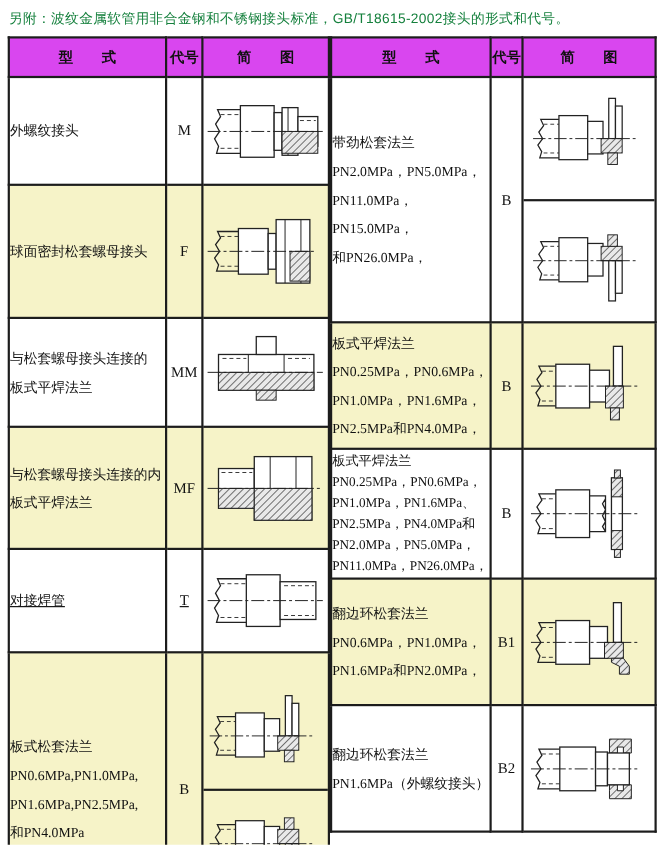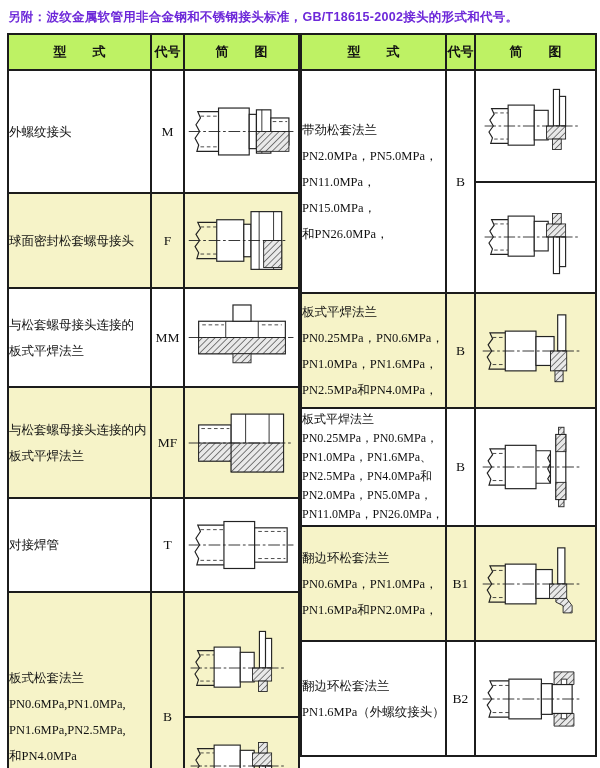--- a/index.html
+++ b/index.html
@@ -1,22 +1,22 @@
 <!DOCTYPE html>
 <html><head>
 <meta charset="utf-8">
 <style>
   html,body{margin:0;padding:0;background:#ffffff;}
   body{width:600px;height:768px;overflow:hidden;font-family:"Liberation Sans",sans-serif;}
   .page{padding:6px 7px 0 7px;}
-  .title{font-size:12.5px;font-weight:bold;color:#6d28d9;line-height:18px;margin:2px 0 7px 1px;letter-spacing:.3px;}
+  .title{font-size:12.5px;font-weight:normal;color:#15803d;line-height:18px;margin:2px 0 7px 1px;letter-spacing:.3px;}
   .tables{display:flex;align-items:flex-start;}
   table.ftable{border-collapse:collapse;table-layout:fixed;background:#fff;}
   table.ftable th, table.ftable td{border:2px solid #1c1c1c;padding:0;}
-  table.ftable th{background:#bef264;font-size:13px;font-weight:bold;color:#111;height:34px;
+  table.ftable th{background:#d946ef;font-size:13px;font-weight:bold;color:#111;height:34px;
     font-family:"Liberation Serif",serif;}
   td.type-cell{font-family:"Liberation Serif",serif;font-size:12.5px;color:#111;
     padding:4px 6px 4px 9px;vertical-align:middle;line-height:26px;}
   tr.tight td.type-cell{line-height:19px;font-size:12px;}
   td.code-cell{text-align:center;vertical-align:middle;font-family:"Liberation Serif",serif;
     font-size:13.5px;color:#111;}
   td.diag-cell{vertical-align:middle;padding:0;}
   tr.yl td{background:#f6f3c8;}
   .diag-wrap{display:flex;flex-direction:column;height:100%;}
   .diag-half{flex:1;display:flex;align-items:center;justify-content:center;}
@@ -46,21 +46,21 @@
           <col style="width:115px">
         </colgroup>
       <thead>
           <tr>
             <th>型　　式</th>
             <th>代号</th>
             <th>简　　图</th>
           </tr>
         </thead>
       <tbody>
-          <tr class="" style="height: 123px;">
+          <tr class="" style="height: 98px;">
             <td class="type-cell">
               <div>外螺纹接头</div>
             </td>
             <td class="code-cell">M</td>
             <td class="diag-cell">
               <div class="diag-single">
                 <svg class="diagram" width="112" height="83" viewBox="0 0 124 92" preserveAspectRatio="xMidYMid meet">
                   <path d="M36,24 H13 l3,7.04 -5,7.48 4,7.48 -5,7.48 4,7.48 -2,7.04 H36" stroke="#222" fill="none" stroke-width="1.3"></path>
                   <line x1="16" y1="29" x2="36" y2="29" stroke="#222" stroke-width="0.9" stroke-dasharray="4 3"></line>
                   <line x1="16" y1="63" x2="36" y2="63" stroke="#222" stroke-width="0.9" stroke-dasharray="4 3"></line>
@@ -69,21 +69,21 @@
                   <rect x="78" y="22" width="16" height="48" fill="#fff" stroke="#222" stroke-width="1.3"></rect>
                   <line x1="84" y1="22" x2="84" y2="70" stroke="#222" stroke-width="1"></line>
                   <rect x="94" y="31" width="20" height="30" fill="#fff" stroke="#222" stroke-width="1.3"></rect>
                   <line x1="96" y1="35" x2="112" y2="35" stroke="#222" stroke-width="0.9" stroke-dasharray="4 3"></line>
                   <rect x="78" y="46" width="36" height="22" fill="url(#hatch)" stroke="#222" stroke-width="1"></rect>
                   <line x1="3" y1="46" x2="119" y2="46" stroke="#222" stroke-width="1" stroke-dasharray="13 3 3 3"></line>
                 </svg>
               </div>
             </td>
           </tr>
-          <tr class="yl" style="height: 95px;">
+          <tr class="yl" style="height: 121px;">
             <td class="type-cell">
               <div>球面密封松套螺母接头</div>
             </td>
             <td class="code-cell">F</td>
             <td class="diag-cell">
               <div class="diag-single">
                 <svg class="diagram" width="112" height="83" viewBox="0 0 124 92" preserveAspectRatio="xMidYMid meet">
                   <path d="M34,26 H13 l3,6.4 -5,6.800000000000001 4,6.800000000000001 -5,6.800000000000001 4,6.800000000000001 -2,6.4 H34" stroke="#222" fill="none" stroke-width="1.3"></path>
                   <line x1="16" y1="31" x2="34" y2="31" stroke="#222" stroke-width="0.9" stroke-dasharray="4 3"></line>
                   <line x1="16" y1="61" x2="34" y2="61" stroke="#222" stroke-width="0.9" stroke-dasharray="4 3"></line>
@@ -134,21 +134,21 @@
                   <rect x="50" y="14" width="58" height="64" fill="#fff" stroke="#222" stroke-width="1.3"></rect>
                   <line x1="66" y1="14" x2="66" y2="78" stroke="#222" stroke-width="1"></line>
                   <line x1="92" y1="14" x2="92" y2="78" stroke="#222" stroke-width="1"></line>
                   <rect x="14" y="46" width="36" height="20" fill="url(#hatch)" stroke="#222" stroke-width="1"></rect>
                   <rect x="50" y="46" width="58" height="32" fill="url(#hatch)" stroke="#222" stroke-width="1"></rect>
                   <line x1="3" y1="46" x2="116" y2="46" stroke="#222" stroke-width="1" stroke-dasharray="13 3 3 3"></line>
                 </svg>
               </div>
             </td>
           </tr>
-          <tr class="" style="height: 93px;">
+          <tr class="" style="height: 93px; text-decoration: underline;">
             <td class="type-cell">
               <div>对接焊管</div>
             </td>
             <td class="code-cell">T</td>
             <td class="diag-cell">
               <div class="diag-single">
                 <svg class="diagram" width="112" height="92" viewBox="0 0 124 92" preserveAspectRatio="xMidYMid meet">
                   <path d="M42,24 H13 l3,7.04 -5,7.48 4,7.48 -5,7.48 4,7.48 -2,7.04 H42" stroke="#222" fill="none" stroke-width="1.3"></path>
                   <line x1="16" y1="29" x2="42" y2="29" stroke="#222" stroke-width="0.9" stroke-dasharray="4 3"></line>
                   <line x1="16" y1="63" x2="42" y2="63" stroke="#222" stroke-width="0.9" stroke-dasharray="4 3"></line>

